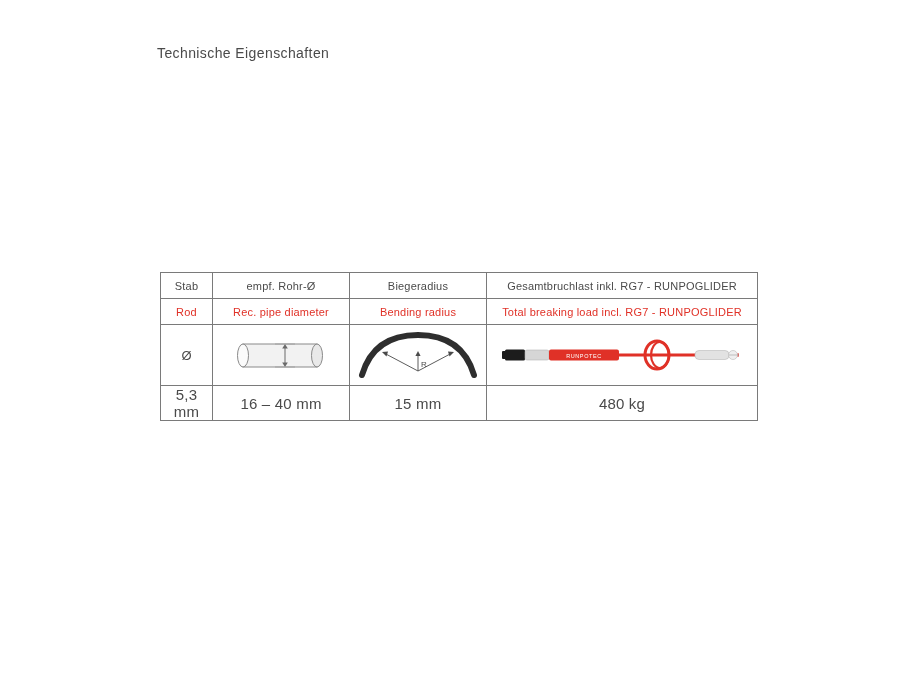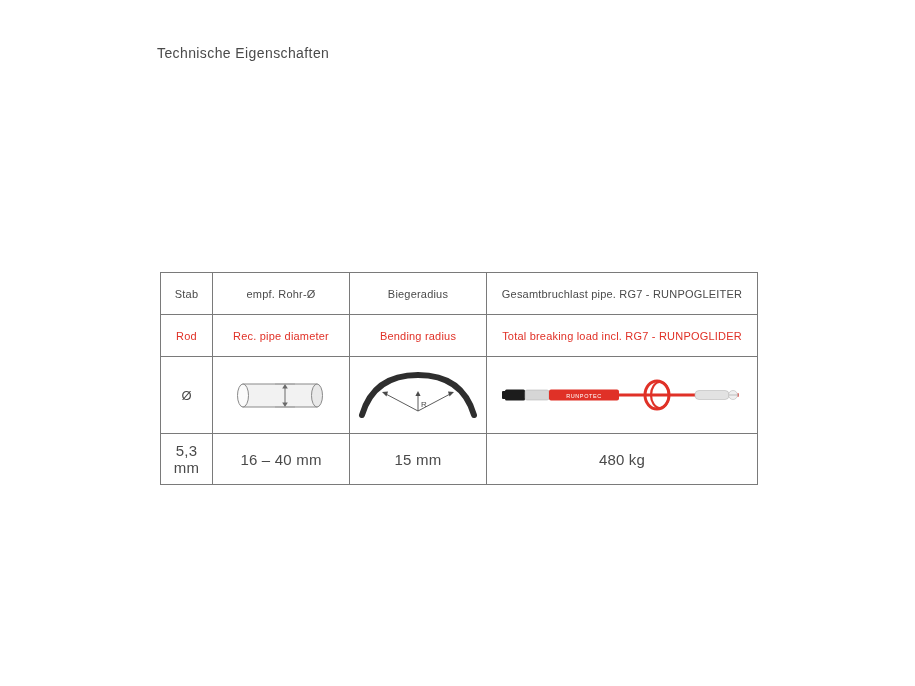--- a/index.html
+++ b/index.html
@@ -48,21 +48,21 @@
     left: 160px;
     top: 272px;
     width: 597px;
     border-collapse: collapse;
     table-layout: fixed;
   }
   .spec-table td {
     border: 1px solid #7a7a7a;
     text-align: center;
     vertical-align: middle;
-    padding: 8px;
+    padding: 0;
   }
   .row-de td {
     height: 25px;
     font-size: 11px;
     color: #4a4a4a;
     letter-spacing: 0.2px;
   }
   .row-en td {
     height: 25px;
     font-size: 11px;
@@ -121,21 +121,21 @@
       <col class="c1">
         <col class="c2">
         <col class="c3">
         <col class="c4">
     </colgroup>
     <tbody>
       <tr class="row-de">
         <td>Stab</td>
         <td>empf. Rohr-Ø</td>
         <td>Biegeradius</td>
-        <td>Gesamtbruchlast pipe. RG7 - RUNPOGLEITER</td>
+        <td>Gesamtbruchlast inkl. RG7 - RUNPOGLIDER</td>
       </tr>
       <tr class="row-en">
         <td>Rod</td>
         <td>Rec. pipe diameter</td>
         <td>Bending radius</td>
         <td>Total breaking load incl. RG7 - RUNPOGLIDER</td>
       </tr>
       <tr class="row-icons">
 
         <td>

